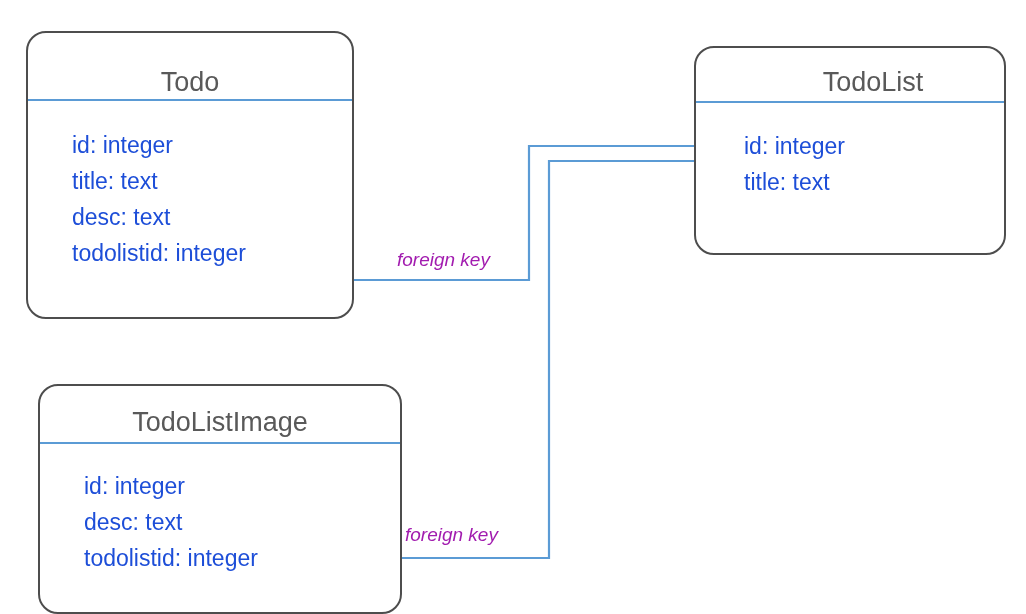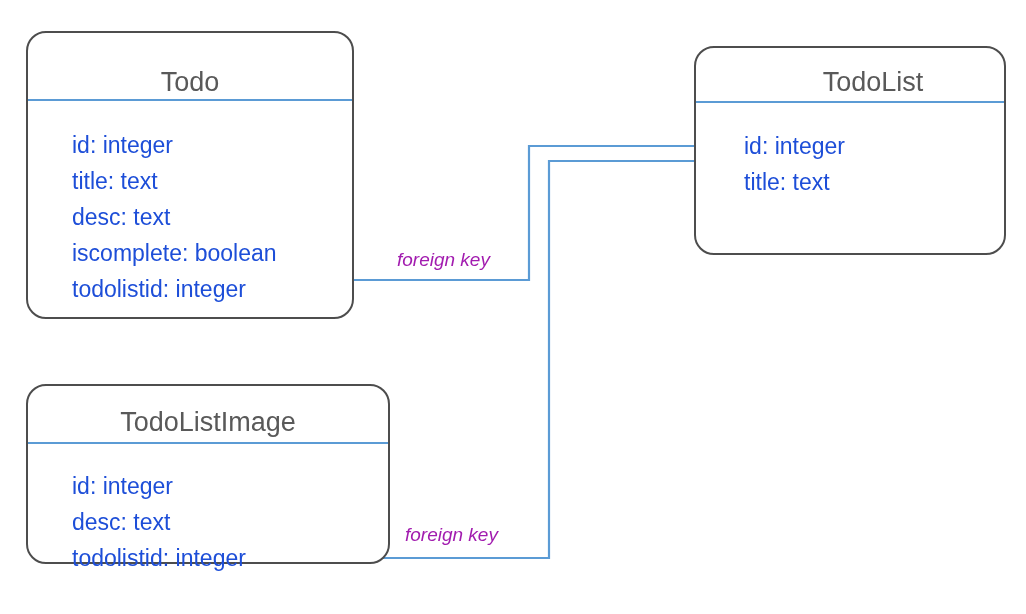--- a/index.html
+++ b/index.html
@@ -70,24 +70,24 @@
     left: 694px;
     top: 46px;
     width: 312px;
     height: 209px;
   }
   #entity-todolist .entity-title { top: 18px; padding-left: 46px; }
   #entity-todolist .entity-divider { top: 53px; }
   #entity-todolist .attr-list { top: 80px; padding-left: 48px; }
 
   #entity-todolistimage {
-    left: 26px;
+    left: 38px;
     top: 384px;
     width: 364px;
-    height: 180px;
+    height: 230px;
   }
   #entity-todolistimage .entity-title { top: 20px; }
   #entity-todolistimage .entity-divider { top: 56px; }
   #entity-todolistimage .attr-list { top: 82px; padding-left: 44px; }
 
   
   #connector-layer {
     position: absolute;
     left: 0;
     top: 0;
@@ -136,21 +136,20 @@
 
   <div class="edge-label" id="edge-label-todolistimage">foreign key</div>
 
   <div class="entity" id="entity-todo">
     <div class="entity-title">Todo</div>
     <div class="entity-divider"></div>
     <div class="attr-list">
       <div class="attr-row">id: integer</div>
       <div class="attr-row">title: text</div>
       <div class="attr-row">desc: text</div>
-      <div class="attr-row">iscomplete: boolean</div>
       <div class="attr-row">todolistid: integer</div>
     </div>
   </div>
 
   <div class="entity" id="entity-todolist">
     <div class="entity-title">TodoList</div>
     <div class="entity-divider"></div>
     <div class="attr-list">
       <div class="attr-row">id: integer</div>
       <div class="attr-row">title: text</div>

